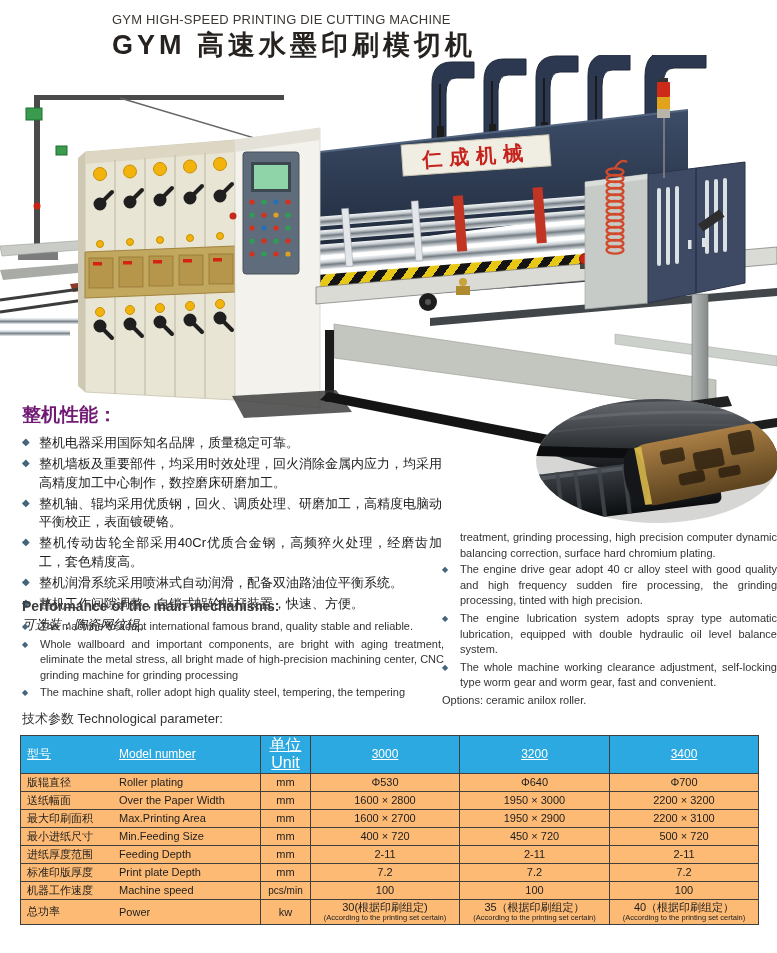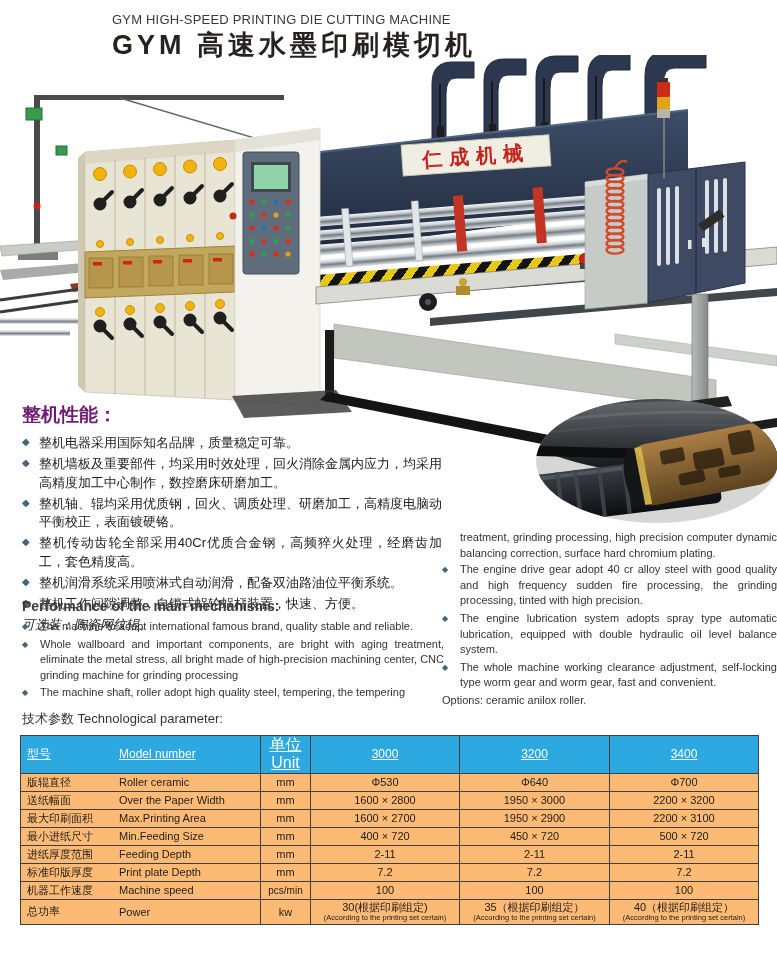--- a/index.html
+++ b/index.html
@@ -451,21 +451,21 @@
       <th>3000</th>
       <th>3200</th>
       <th>3400</th>
     </tr>
     </thead>
     <tbody>
     <tr>
       <td class="name">
             <div class="namecell">
               <span class="zh">版辊直径</span>
-              <span class="en">Roller ceramic</span>
+              <span class="en">Roller plating</span>
             </div>
           </td>
       <td>mm</td>
       <td>Φ530</td>
       <td>Φ640</td>
       <td>Φ700</td>
     </tr>
     <tr>
       <td class="name">
             <div class="namecell">

